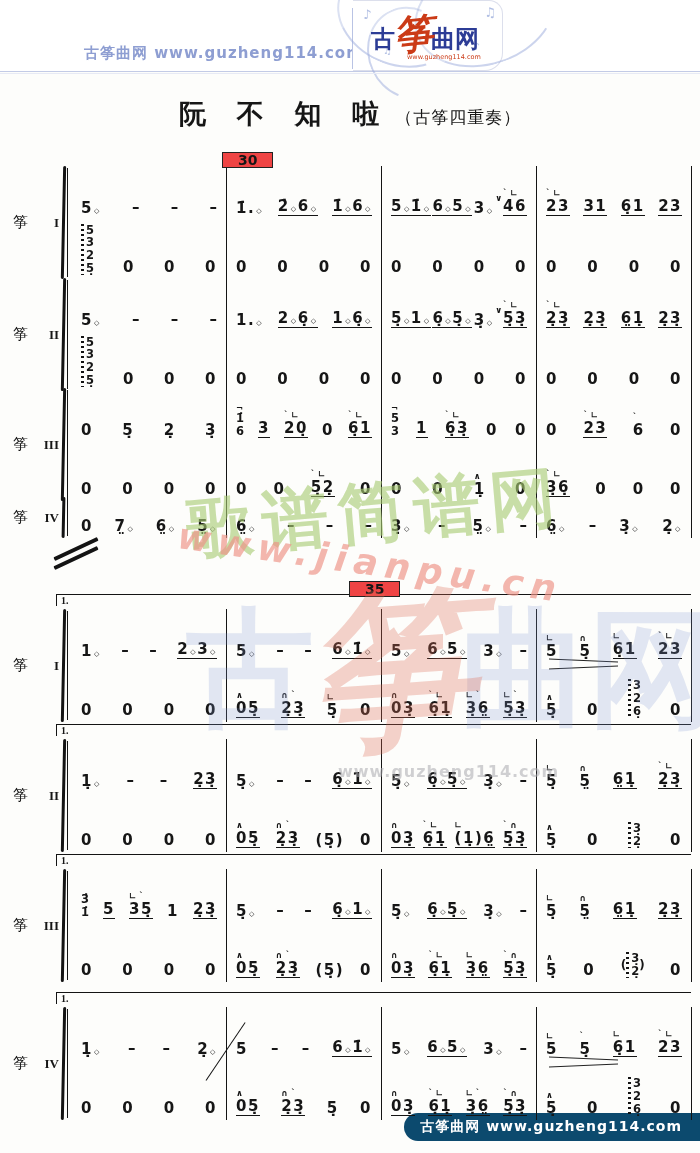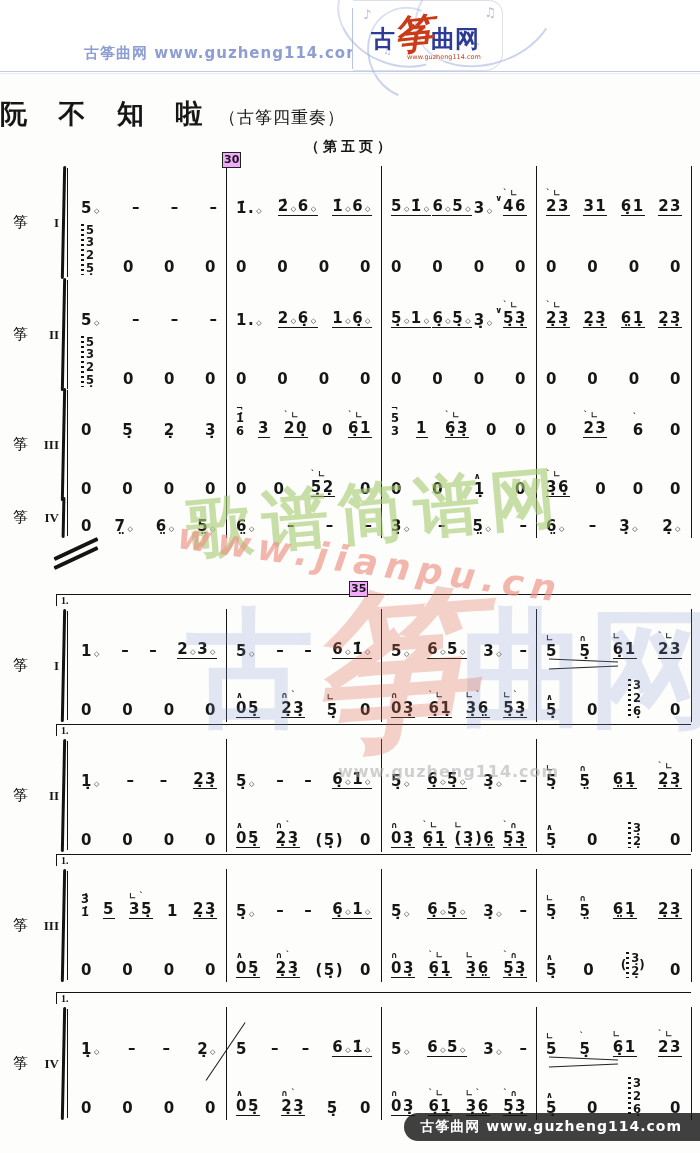--- a/index.html
+++ b/index.html
@@ -21,27 +21,27 @@
   .mnote{position:absolute;color:rgba(150,168,218,.75);font-size:13px;}
   .mnote::before{content:'♪';}
   .mnote.b::before{content:'♫';}
   .n1{left:10px;top:6px;} .n2{right:6px;top:4px;} .n3{right:22px;top:40px;font-size:10px;} .n4{left:30px;top:44px;font-size:10px;}
   .logo-row{position:absolute;left:18px;top:14px;display:flex;align-items:flex-start;line-height:1;}
   .lg-gu,.lg-qw{font-family:"Liberation Serif",serif;font-weight:700;font-size:24px;color:#2c3c96;margin-top:12px;}
   .lg-zh{font-family:"Liberation Serif",serif;font-weight:700;font-size:40px;color:#cb3b17;font-style:italic;margin:0 -2px;transform:rotate(-6deg);}
   .lg-url{position:absolute;left:54px;top:52px;font-size:6.5px;color:#cb3b17;letter-spacing:0;}
 
   
-  .title{position:absolute;top:96px;left:0;width:100%;text-align:left;font-family:Liberation Sans, sans-serif;}
+  .title{position:absolute;top:96px;left:0;width:100%;text-align:center;font-family:Liberation Serif, serif;}
   .title .main{font-size:27px;letter-spacing:12px;font-weight:600;}
   .title .paren{font-size:17px;letter-spacing:1px;}
   .subtitle{position:absolute;top:138px;left:0;width:100%;text-align:center;
             font-family:"Liberation Serif",serif;font-size:14px;letter-spacing:4px;font-weight:600;}
 
-  .mbox{position:absolute;border:1.3px solid #222;background:#f0abfc;font-size:11px;font-weight:700;padding:0 1px;line-height:14px;z-index:3;}
+  .mbox{position:absolute;border:1.3px solid #222;background:#ef4444;font-size:14px;font-weight:700;padding:0 15px;line-height:14px;z-index:3;}
 
   
   .system{position:absolute;left:10px;right:8px;display:flex;align-items:stretch;z-index:2;}
   .s2sys{padding-top:15px;}
   .lab{width:46px;display:flex;align-items:center;justify-content:space-between;padding:0 3px;
        font-family:"Liberation Serif",serif;font-size:15px;flex:none;}
   .lab .rn{font-size:13px;font-weight:600;}
   .brk{width:7px;flex:none;position:relative;margin-right:3px;}
   .brk::before{content:'';position:absolute;top:0;bottom:0;left:0;width:3px;background:#141414;border-radius:3px;transform:skewX(-1.2deg);}
   .brk::after{content:'';position:absolute;top:2px;bottom:2px;left:5px;width:1.3px;background:#141414;}
@@ -80,21 +80,21 @@
   .wm-jp-name{left:186px;top:468px;font-size:66px;font-weight:800;letter-spacing:10px;color:rgba(168,203,115,.62);
               transform:rotate(-5deg);font-family:"Liberation Serif",serif;}
   .wm-jp-url{left:176px;top:542px;font-size:36px;font-weight:800;font-style:italic;letter-spacing:7px;
              color:rgba(238,148,136,.68);transform:rotate(8deg);}
   .wm-gz{left:186px;top:606px;display:flex;align-items:flex-start;font-family:"Liberation Serif",serif;font-weight:700;line-height:1;}
   .wm-gz span{font-size:128px;color:rgba(128,148,208,.22);}
   .wm-gz .zh{font-size:170px;color:rgba(222,110,85,.30);font-style:italic;margin:-18px -14px 0 -10px;transform:rotate(-4deg);}
   .wm-gz-url{left:338px;top:762px;font-size:16px;font-weight:700;color:rgba(170,170,175,.55);letter-spacing:1px;}
 
   
-  .foot{position:absolute;right:0px;top:1113px;background:#404040;color:#fff;border-radius:16px 0 0 16px;
+  .foot{position:absolute;right:0px;top:1113px;background:#0c4a6e;color:#fff;border-radius:16px 0 0 16px;
         padding:5px 18px 5px 16px;font-size:14px;font-weight:700;letter-spacing:1px;cursor:pointer;}
 </style>
 </head>
 <body>
 
 <div id="page">
 
   <div class="hdr">
     <div class="hdr-site"><span>古筝曲网</span> <span>www.guzheng114.com</span></div>
     <div class="hdr-div"></div>
@@ -112,21 +112,20 @@
         <span class="lg-qw">曲网</span>
       </div>
       <div class="lg-url">www.guzheng114.com</div>
     </div>
   </div>
 
   <div class="title">
     <span class="main">阮 不 知 啦</span>
     <span class="paren">（古筝四重奏）</span>
   </div>
-  <div class="subtitle">（第五页）</div>
 
   <div class="mbox" style="left:222px;top:152px;">30</div>
   <div class="mbox" style="left:349px;top:581px;">35</div>
 
   <div class="brkmark">
       <span></span>
       <span></span>
     </div>
 
   <div id="score">
@@ -837,21 +836,21 @@
               <span class="tk u1">
                 <span class="mk">∩</span>
                 <span class="tx">03̣</span>
               </span>
               <span class="tk u1">
                 <span class="mk">`∟</span>
                 <span class="tx">6̣1̣</span>
               </span>
               <span class="tk u1">
                 <span class="mk">∟</span>
-                <span class="tx">(3̣)6̤</span>
+                <span class="tx">(1̣)6̤</span>
               </span>
               <span class="tk u1">
                 <span class="mk">`∩</span>
                 <span class="tx">5̣3̣</span>
               </span>
             </div>
           </div>
           <div class="mcol">
             <div class="mrow h-mel">
               <span class="tk">

